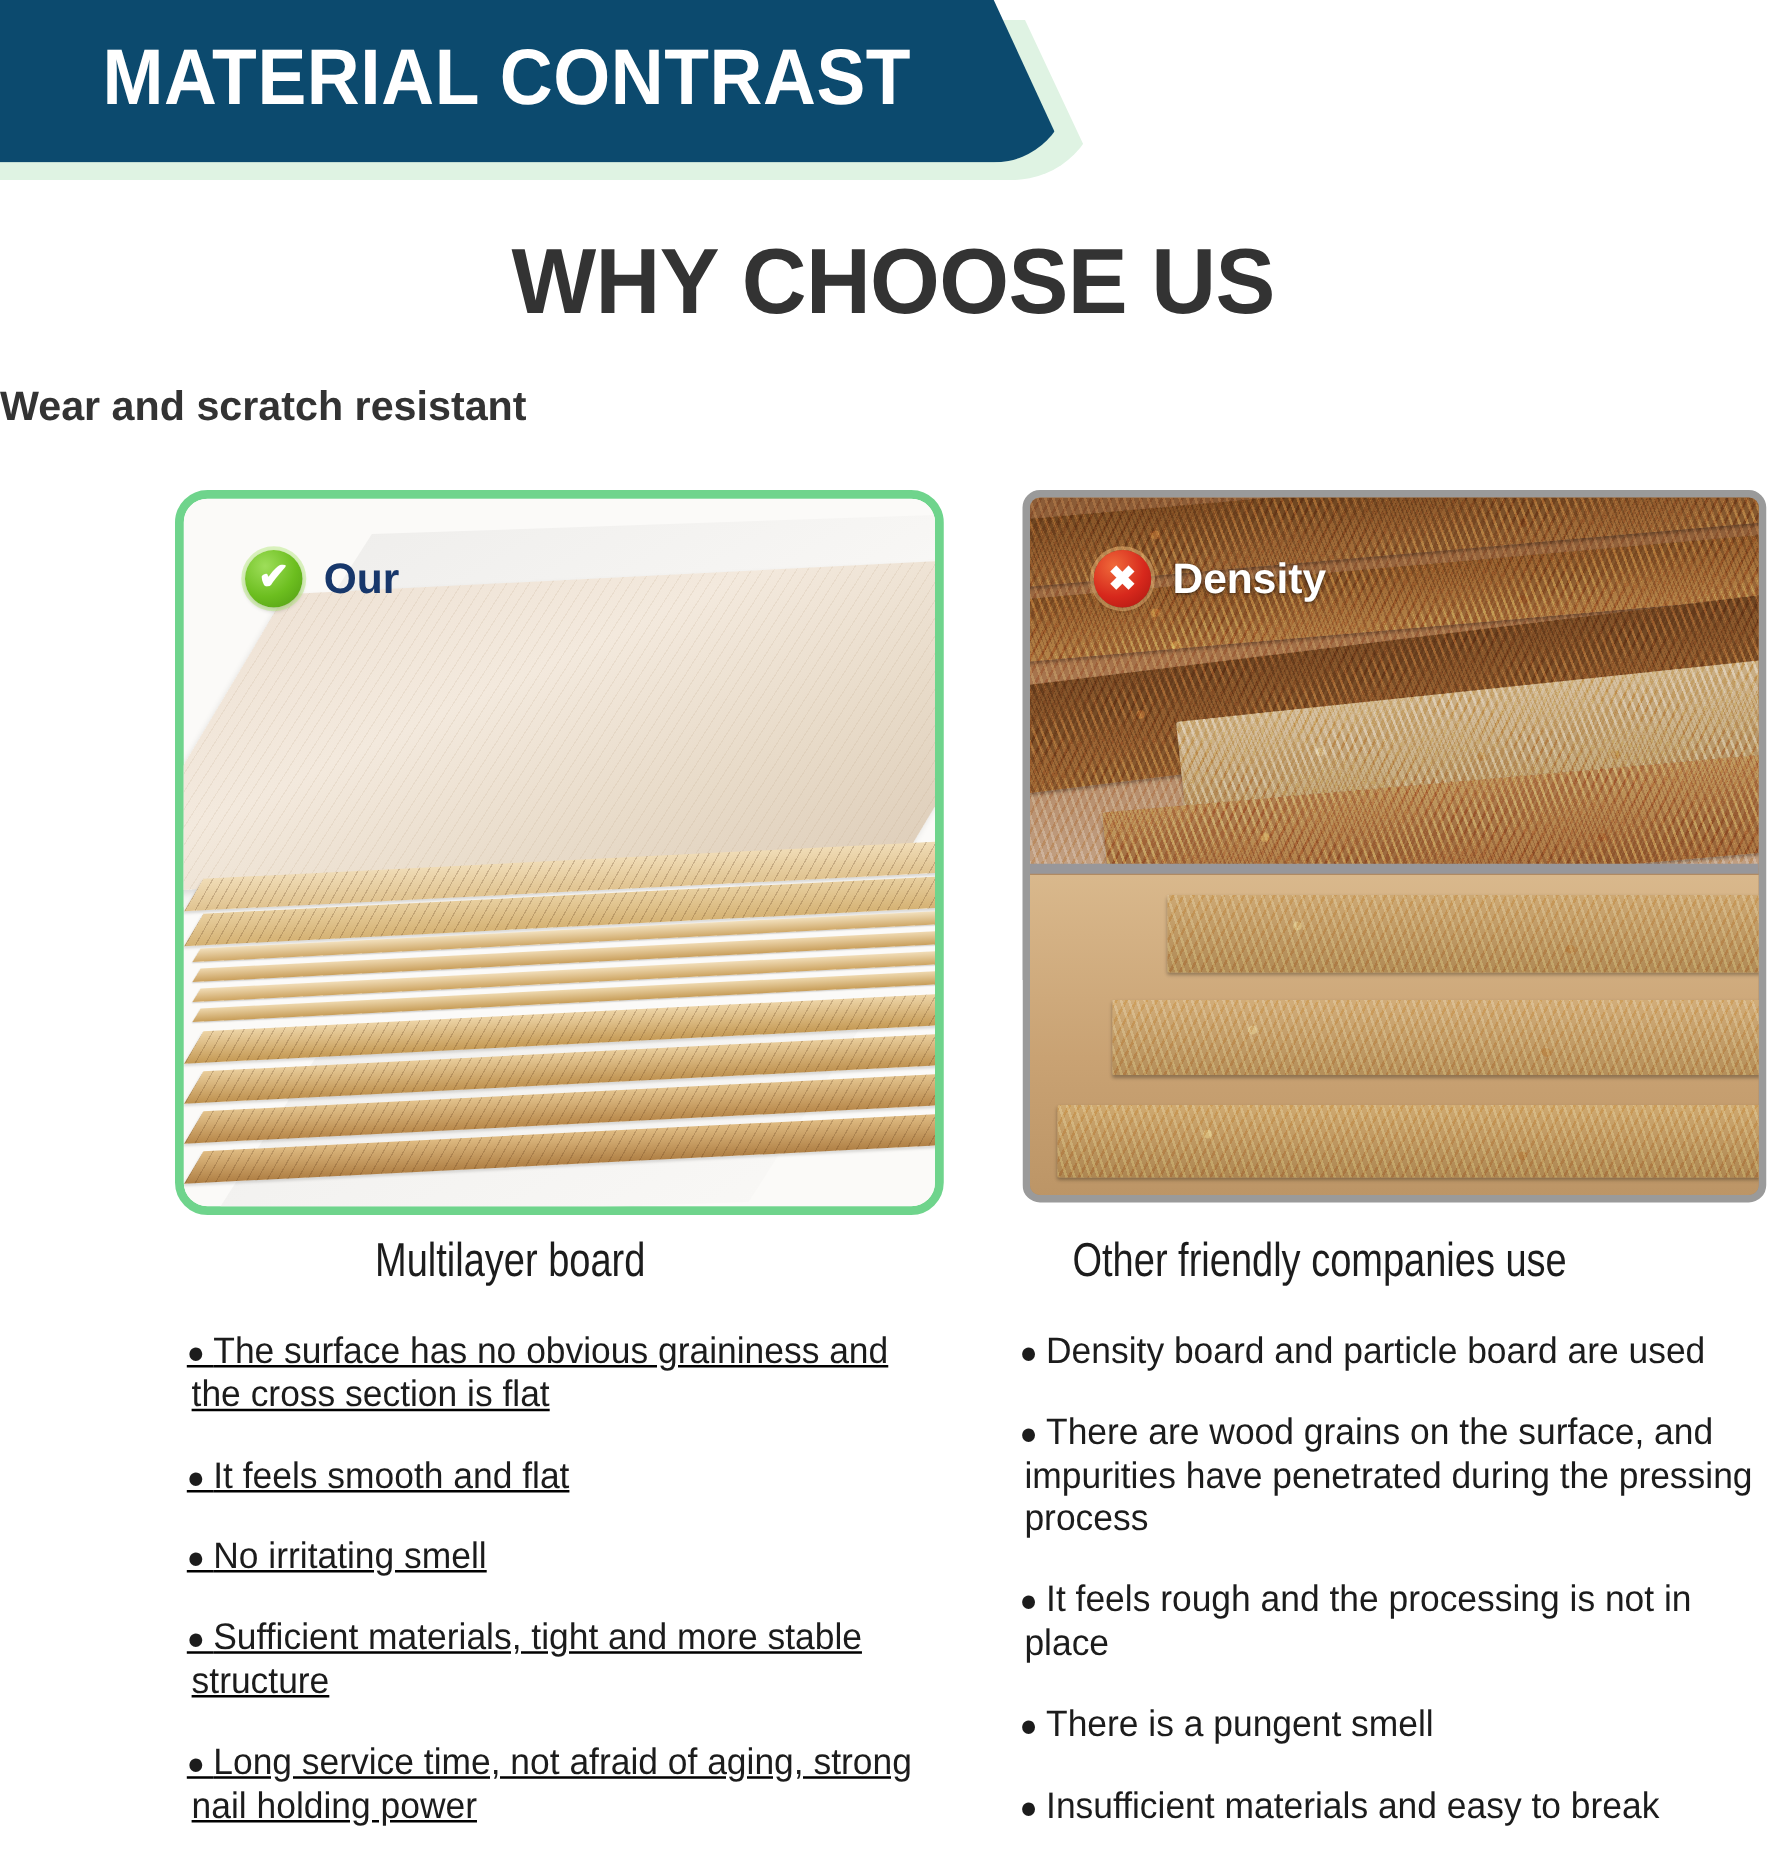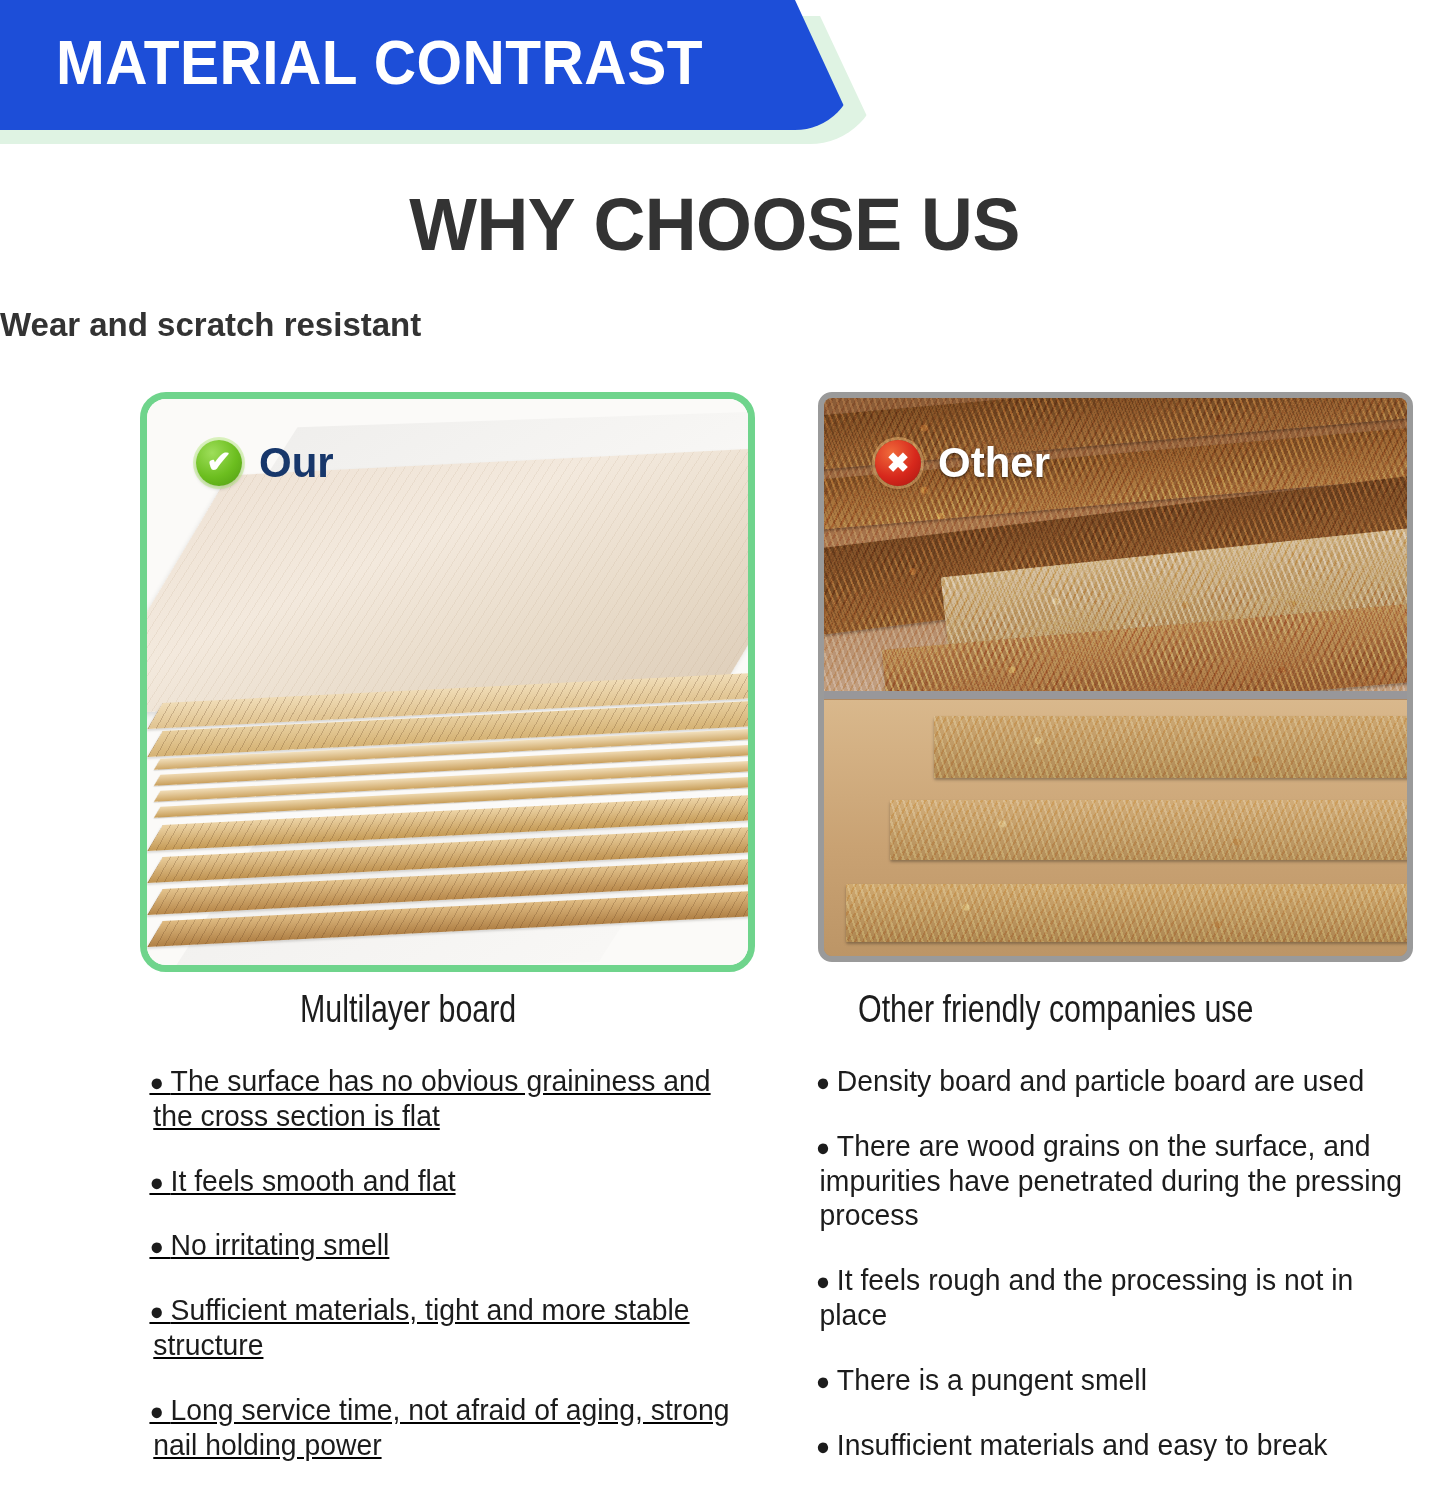--- a/index.html
+++ b/index.html
@@ -14,24 +14,24 @@
   
   .banner-wrap { position:absolute; left:0; top:0; width:900px; height:160px; }
   .banner-shadow {
     position:absolute; left:0; top:16px; width:880px; height:128px;
     background:#dff3e3;
     border-bottom-right-radius:70px;
     clip-path: polygon(0 0, 820px 0, 880px 100%, 0 100%);
   }
   .banner {
     position:absolute; left:0; top:0; width:855px; height:130px;
-    background:#1d4ed8;
+    background:#0c4a6e;
     border-bottom-right-radius:60px;
     clip-path: polygon(0 0, 795px 0, 855px 100%, 0 100%);
-    display:flex; align-items:center;
+    display:flex; align-items:center;padding-left:26px;
   }
   .banner-title {
     color:#ffffff;
     font-size:63px;
     font-weight:bold;
     letter-spacing:0.5px;
     margin-left:56px;
     transform:scaleX(0.93);
     transform-origin:left center;
     white-space:nowrap;
@@ -147,21 +147,21 @@
     background:radial-gradient(circle at 35% 28%, #9ede5a 0%, #6cbe1f 55%, #4f9a12 100%);
     box-shadow:0 0 0 3px rgba(190,235,140,.55), 0 2px 4px rgba(0,0,0,.3);
   }
   .circle-red {
     background:radial-gradient(circle at 35% 28%, #f06a3a 0%, #d7281c 55%, #a81510 100%);
     box-shadow:0 0 0 3px rgba(250,200,130,.45), 0 2px 4px rgba(0,0,0,.35);
   }
   .glyph { color:#fff; font-weight:bold; line-height:1; }
   .glyph-check { font-size:30px; margin-top:-3px; }
   .glyph-x { font-size:27px; }
-  .badge-label { font-size:42px; font-weight:bold; line-height:1; white-space:nowrap; }
+  .badge-label { font-size:34px; font-weight:bold; line-height:1; white-space:nowrap; }
   .label-our { color:#17376b; }
   .label-others { color:#ffffff; text-shadow:0 1px 3px rgba(0,0,0,.65); }
 
   
   .vs-gap {
     position:absolute; left:756px; top:392px; width:62px; height:580px;
     background:#ffffff;
   }
   .vs-mark {
     position:absolute; left:690px; top:598px; width:200px; height:180px;
@@ -264,21 +264,21 @@
     <div class="badge-circle circle-green">
       <span class="glyph glyph-check">✔</span>
     </div>
     <div class="badge-label label-our">Our</div>
   </div>
 
   <div class="badge badge-others">
     <div class="badge-circle circle-red">
       <span class="glyph glyph-x">✖</span>
     </div>
-    <div class="badge-label label-others">Other</div>
+    <div class="badge-label label-others">Density</div>
   </div>
 
   <div class="caption caption-left">Multilayer board</div>
   <div class="caption caption-right">Other friendly companies use</div>
 
   <div class="cols">
     <div class="col col-left" id="col-left">
         <div class="bullet"><span class="dot">● </span><span>The surface has no obvious graininess and the cross section is flat</span></div>
         <div class="bullet"><span class="dot">● </span><span>It feels smooth and flat</span></div>
         <div class="bullet"><span class="dot">● </span><span>No irritating smell</span></div>

